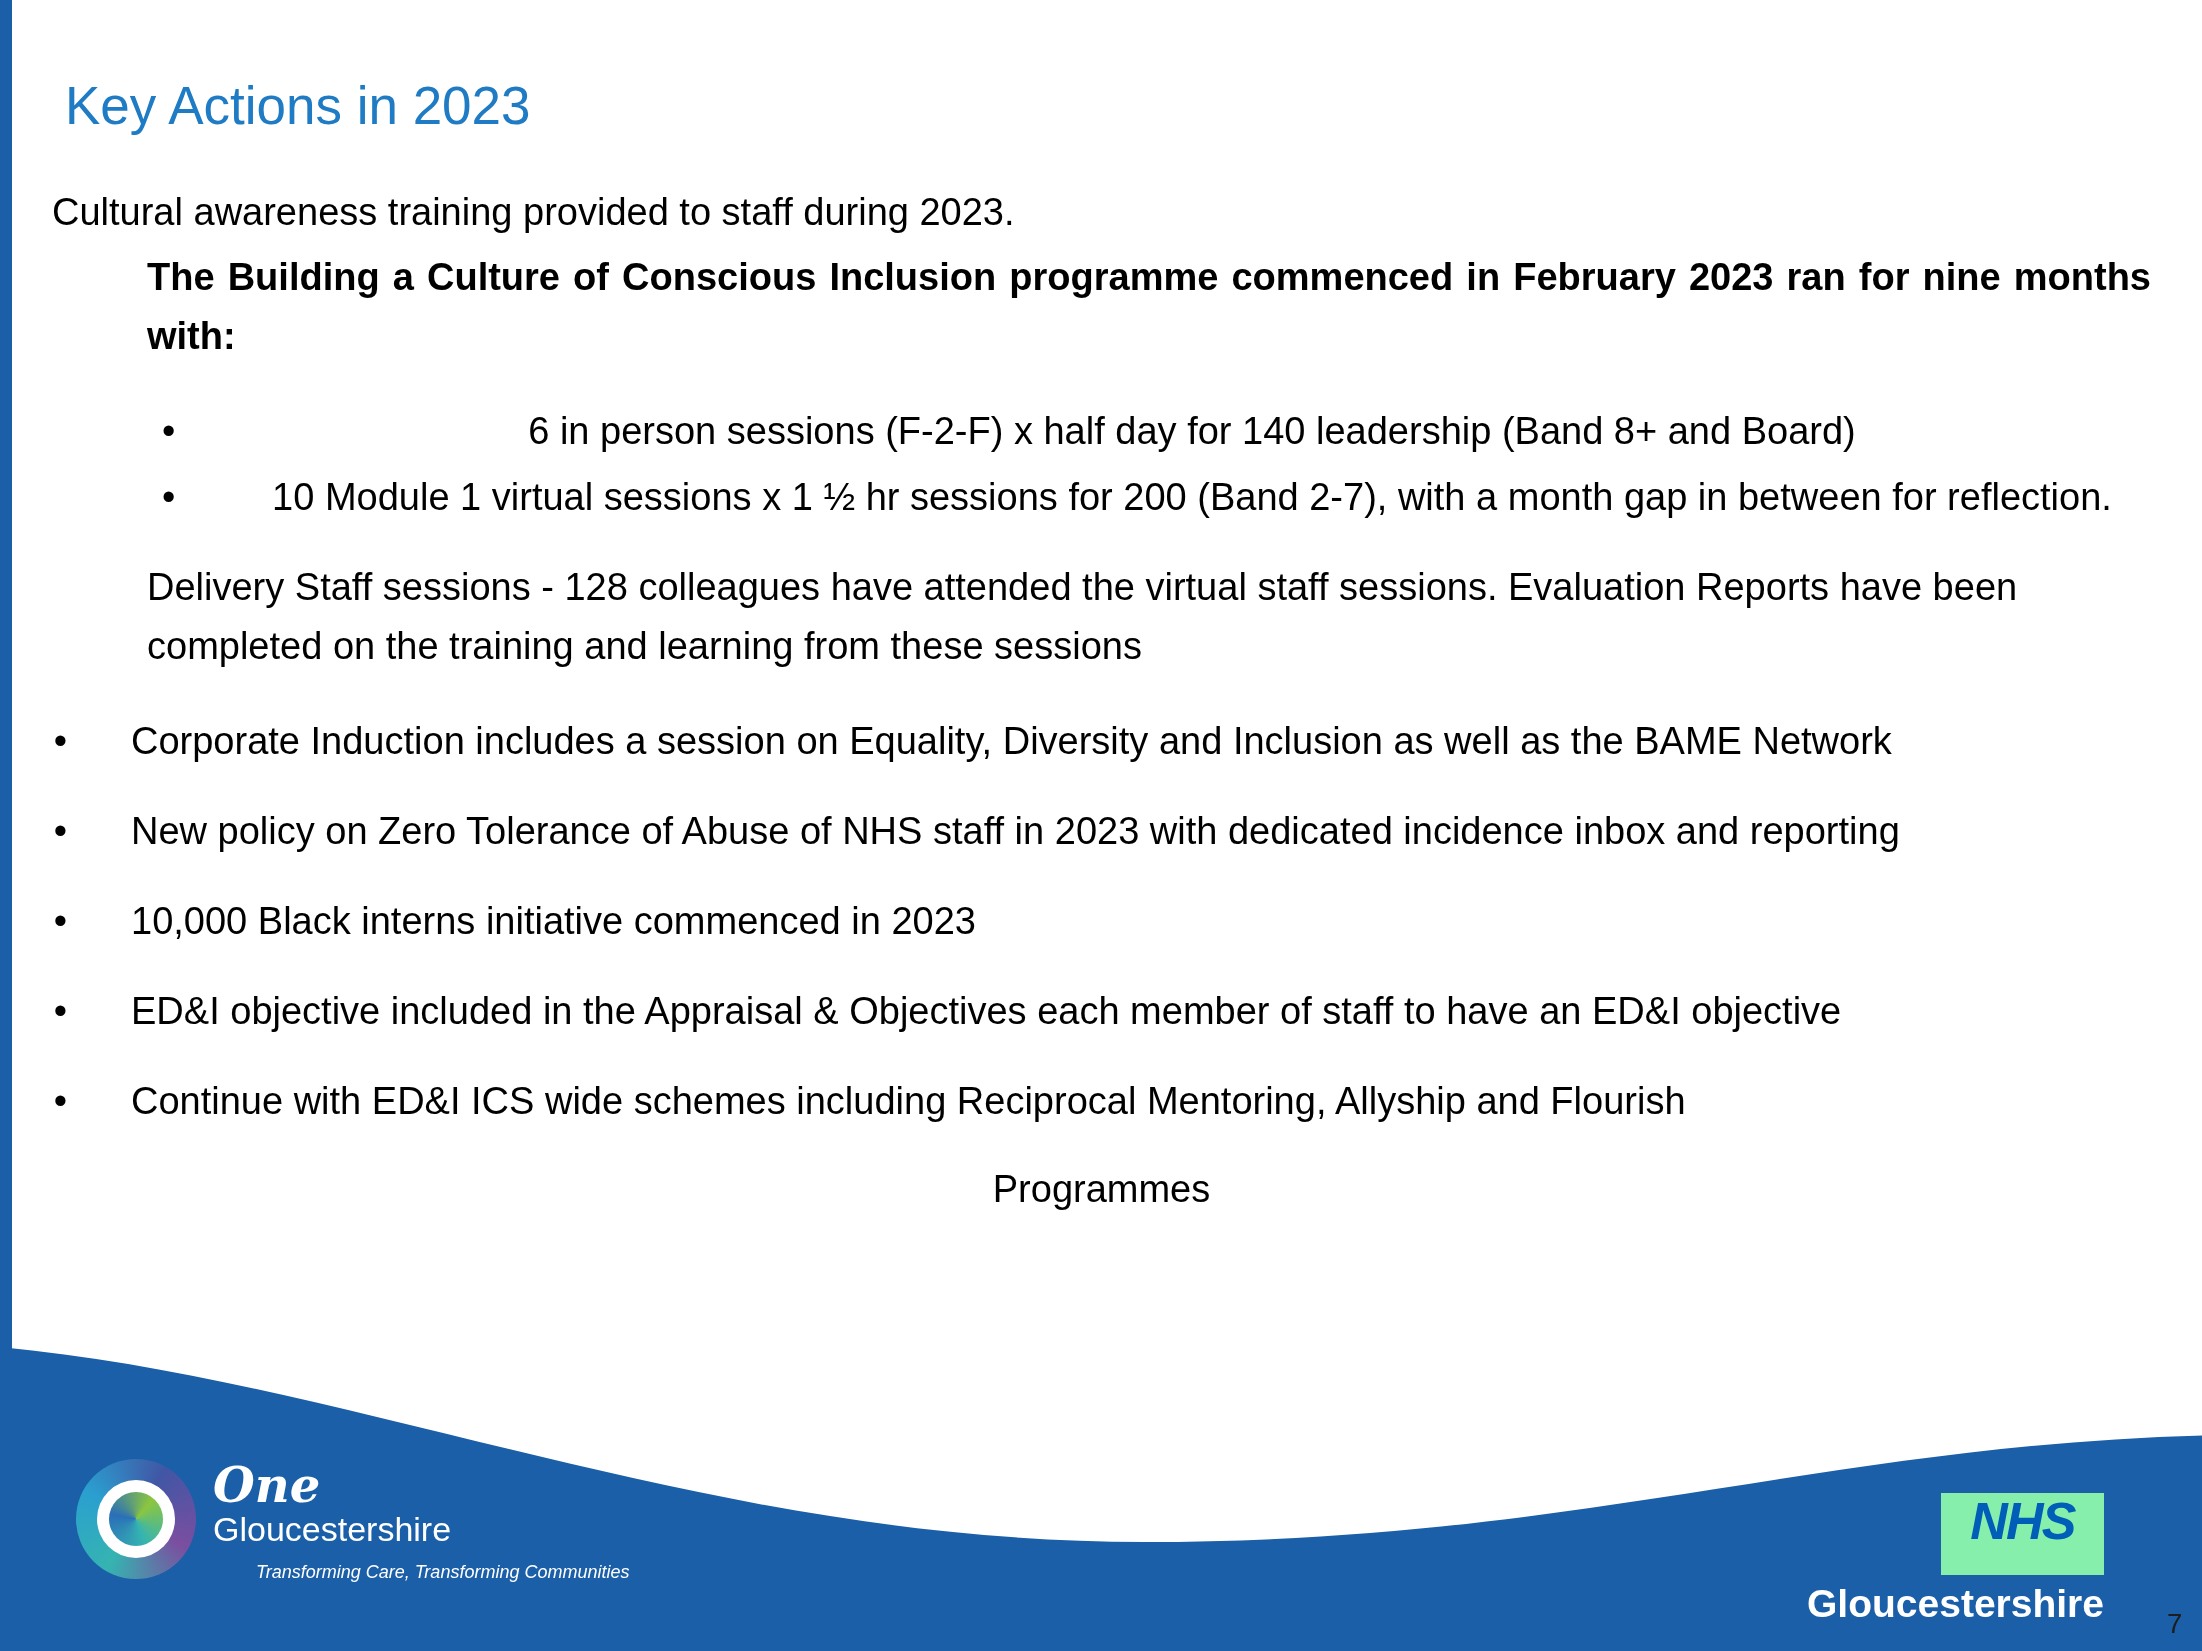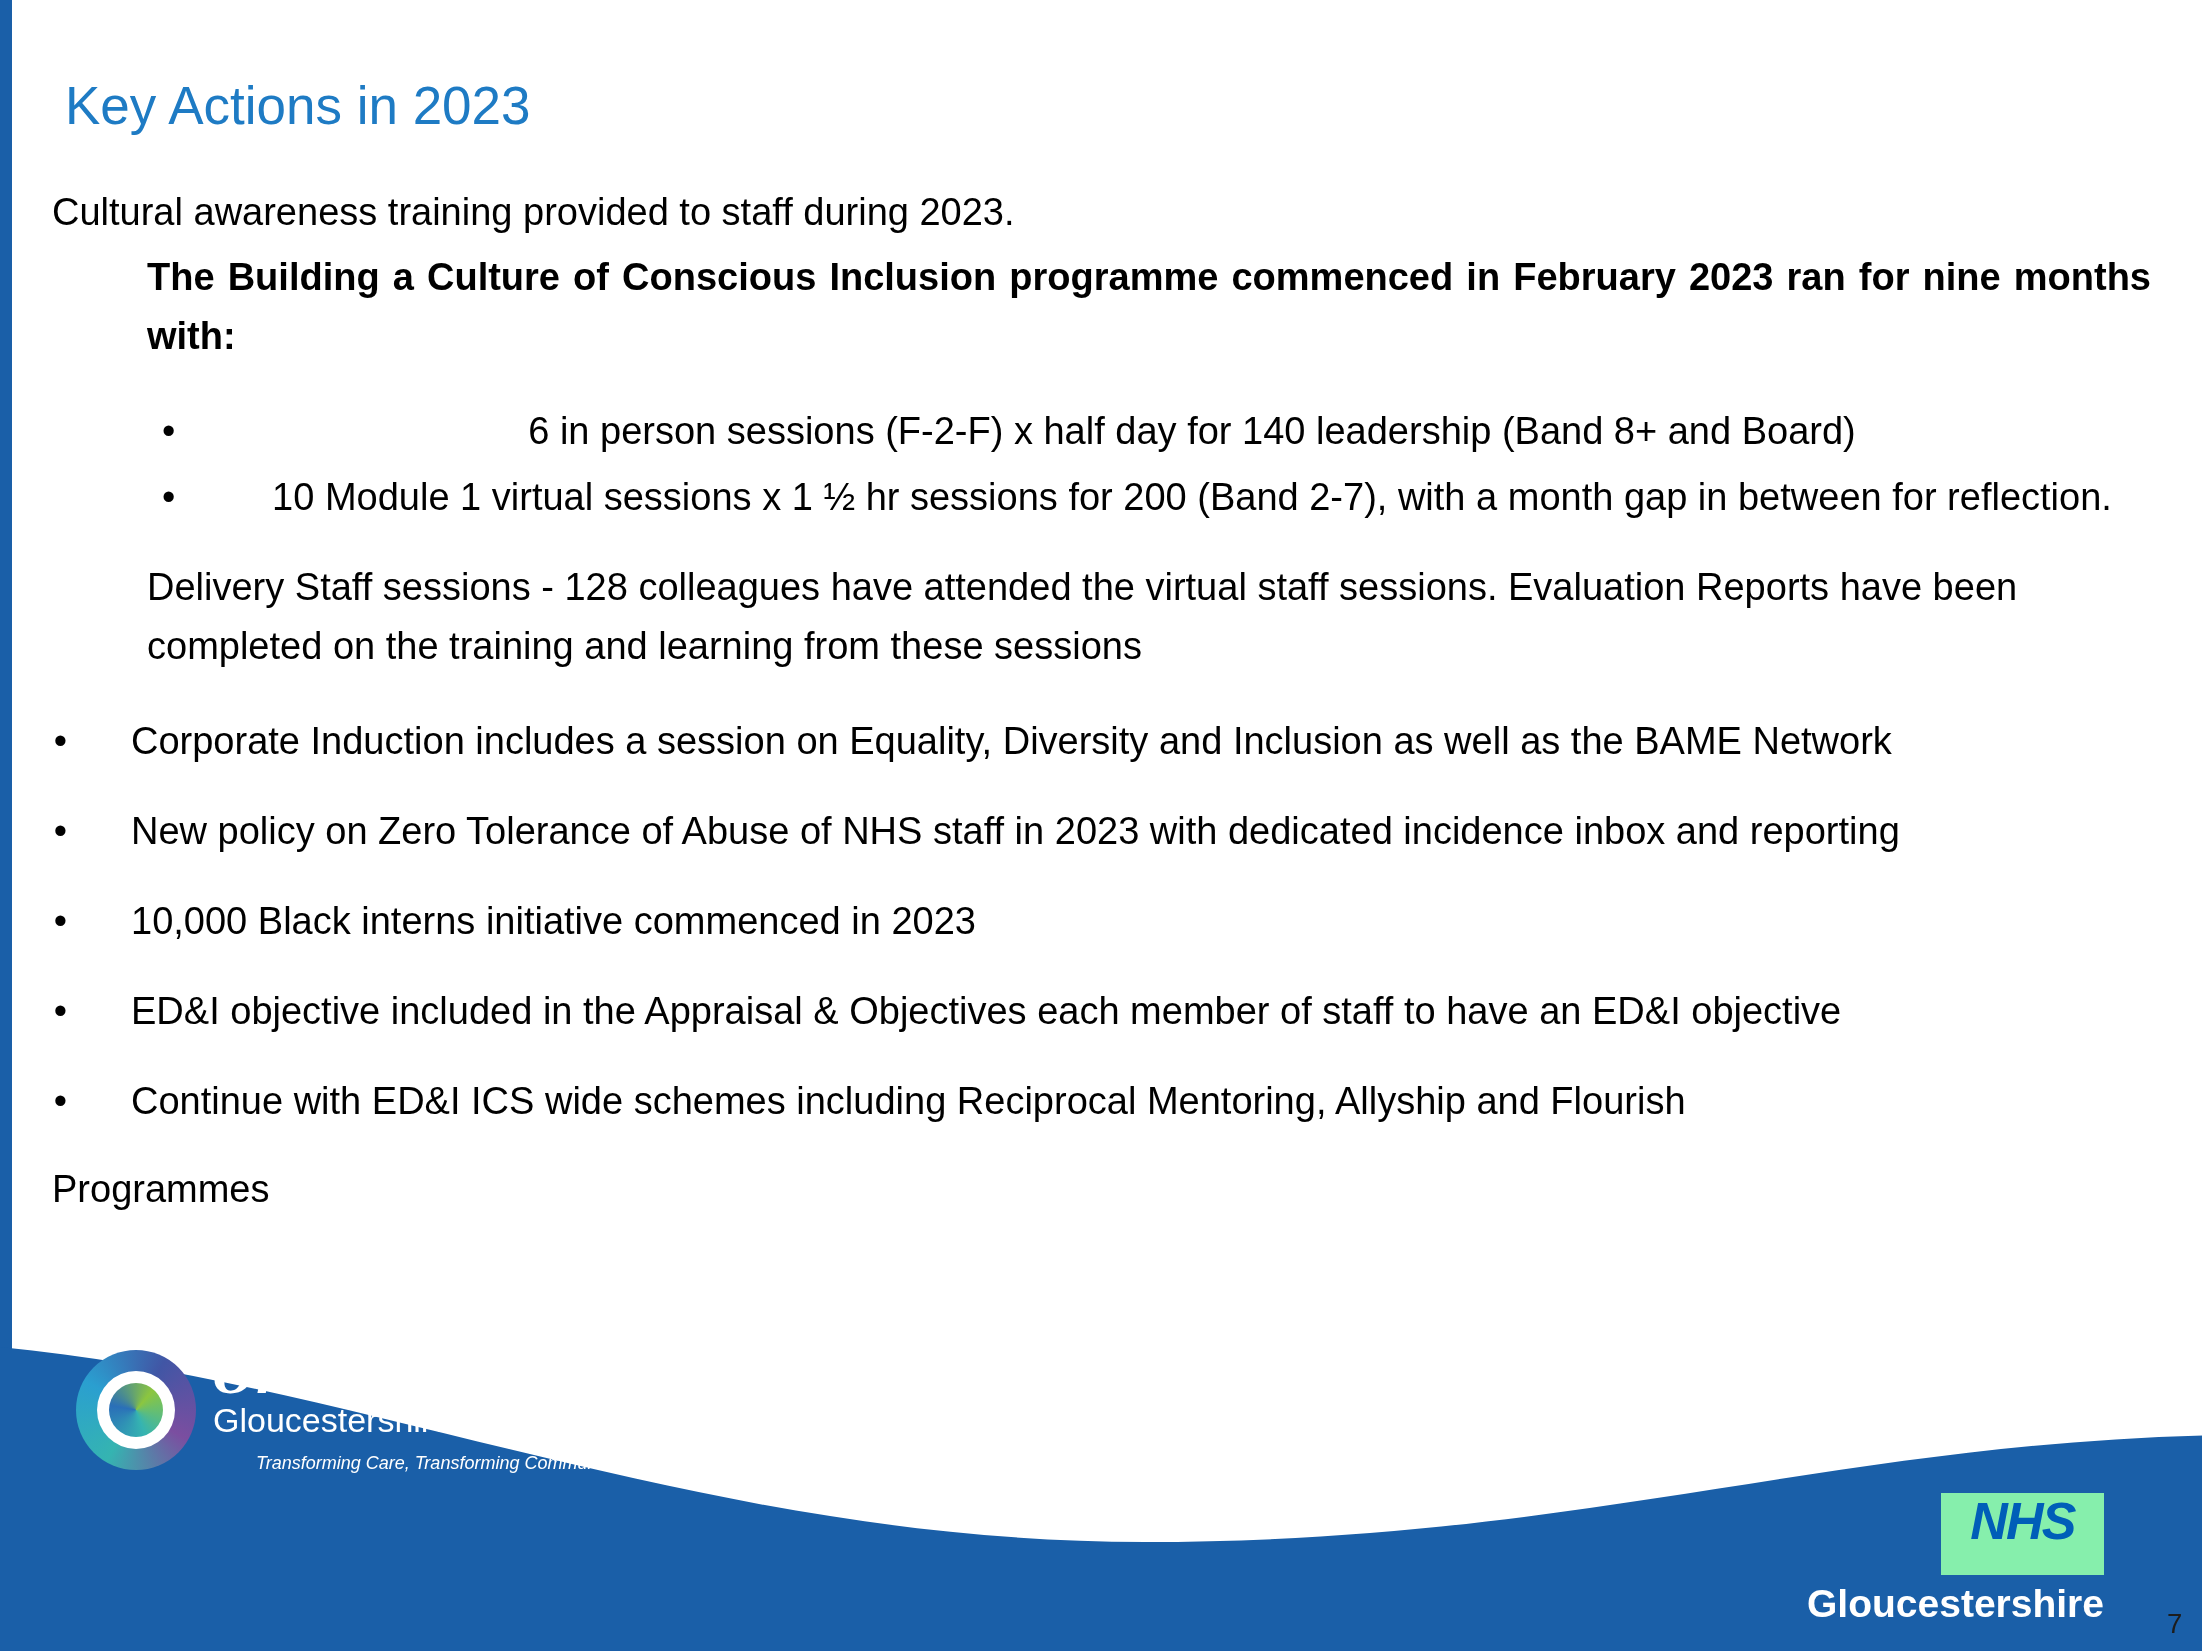--- a/index.html
+++ b/index.html
@@ -61,34 +61,34 @@
     margin-bottom: 31px;
   }
   .main-bullets li::before {
     content: "\2022";
     position: absolute; left: 1.7px; top: 0;
   }
 
   .j { text-align: justify; }
 
   .programmes {
-    text-align: left;
+    text-align: center;
     margin-top: -1.7px !important;
   }
 
   .wave {
     position: absolute; left: 0; bottom: 0;
     width: 2203px; height: 318px;
     z-index: 1;
     display: block;
   }
 
   
   .og-logo {
-    position: absolute; left: 76px; top: 1350px;
+    position: absolute; left: 76px; top: 1459px;
     display: flex; gap: 17px; align-items: flex-start;
     z-index: 3;
   }
   .og-swirl {
     width: 120px; height: 120px; border-radius: 50%;
     background: conic-gradient(from 210deg, #35b4b1, #2a9fd0, #4156a5, #7b4ea0, #35b4b1);
     position: relative;
     flex: 0 0 auto;
   }
   .og-swirl::before {

